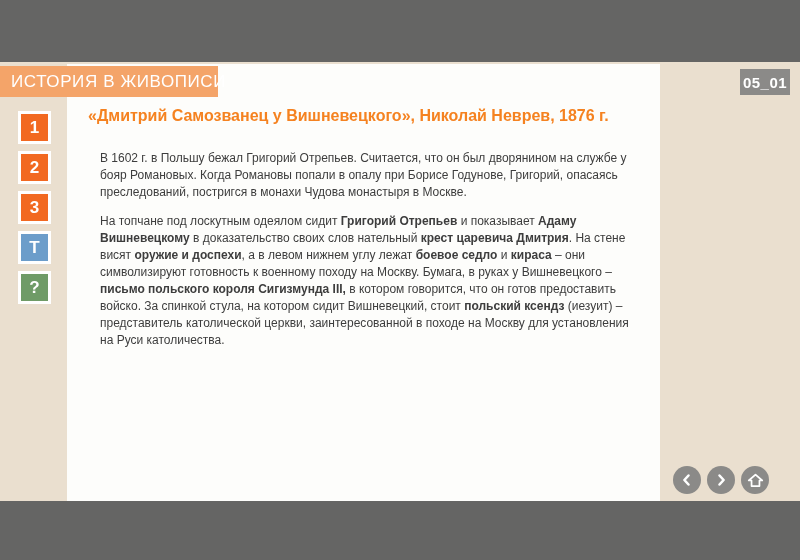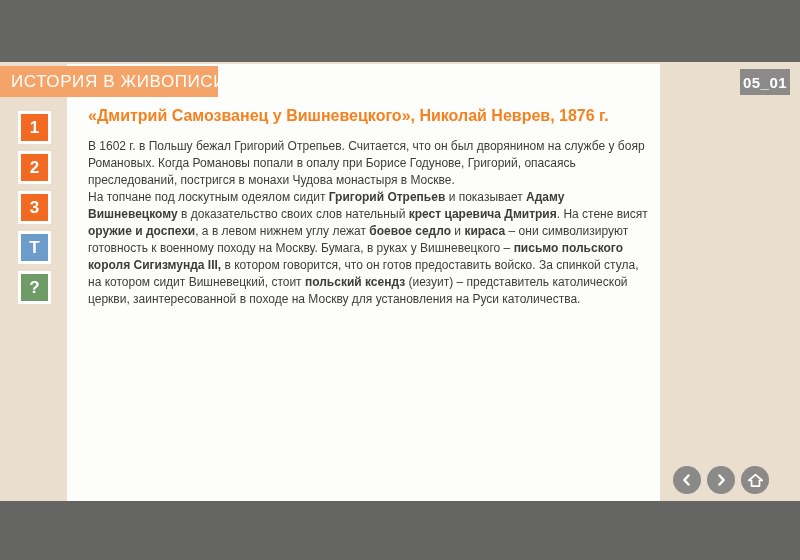--- a/index.html
+++ b/index.html
@@ -34,21 +34,21 @@
     color:#fff;font-weight:bold;font-size:17px;
   }
   .content-title{
     position:absolute;left:21px;top:43px;width:560px;
     color:#f58220;font-weight:bold;font-size:16px;white-space:nowrap;
   }
   .content-text{
     position:absolute;left:21px;top:74px;width:560px;
     color:#3d3d3d;font-size:12px;line-height:17px;
   }
-  .tpar{margin:0;}
+  .tpar{margin:12px;}
   .nav{position:absolute;left:673px;top:466px;width:100px;height:28px;display:flex;gap:6px;}
   .nav-btn{
     width:28px;height:28px;border-radius:50%;background:#8b8a88;
     display:flex;align-items:center;justify-content:center;cursor:pointer;
   }
   .nav-btn svg{display:block;}
 </style>
 </head>
 <body>
 

